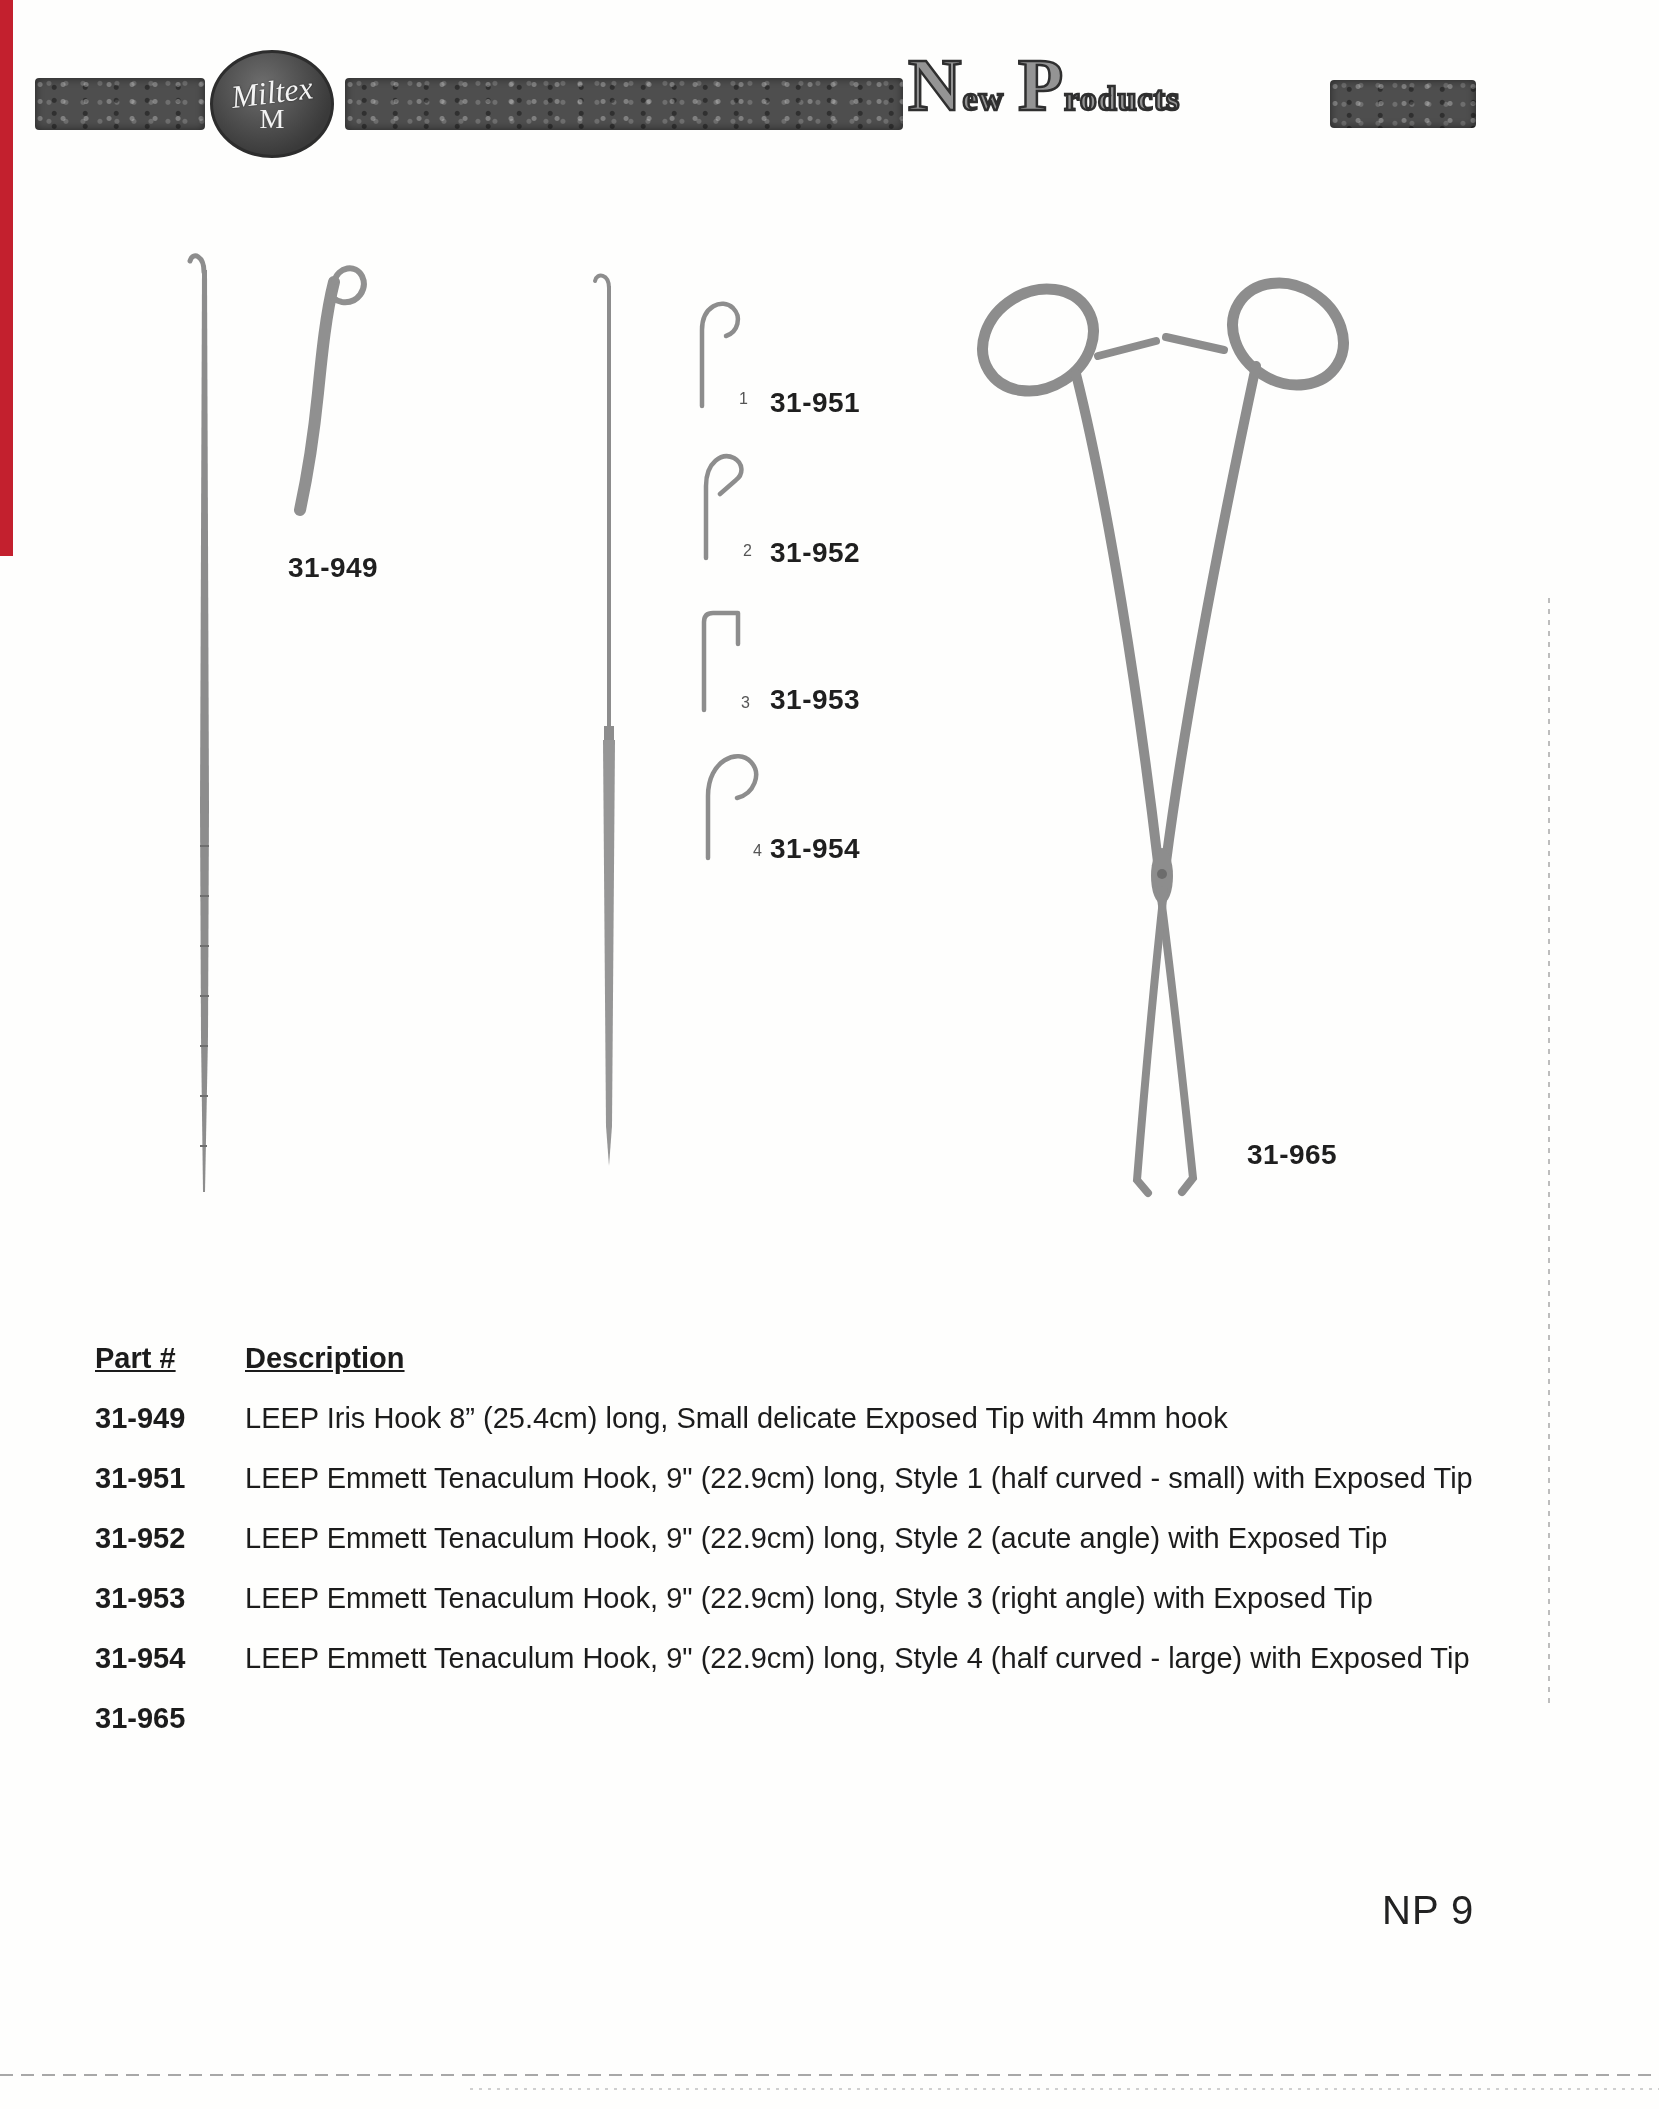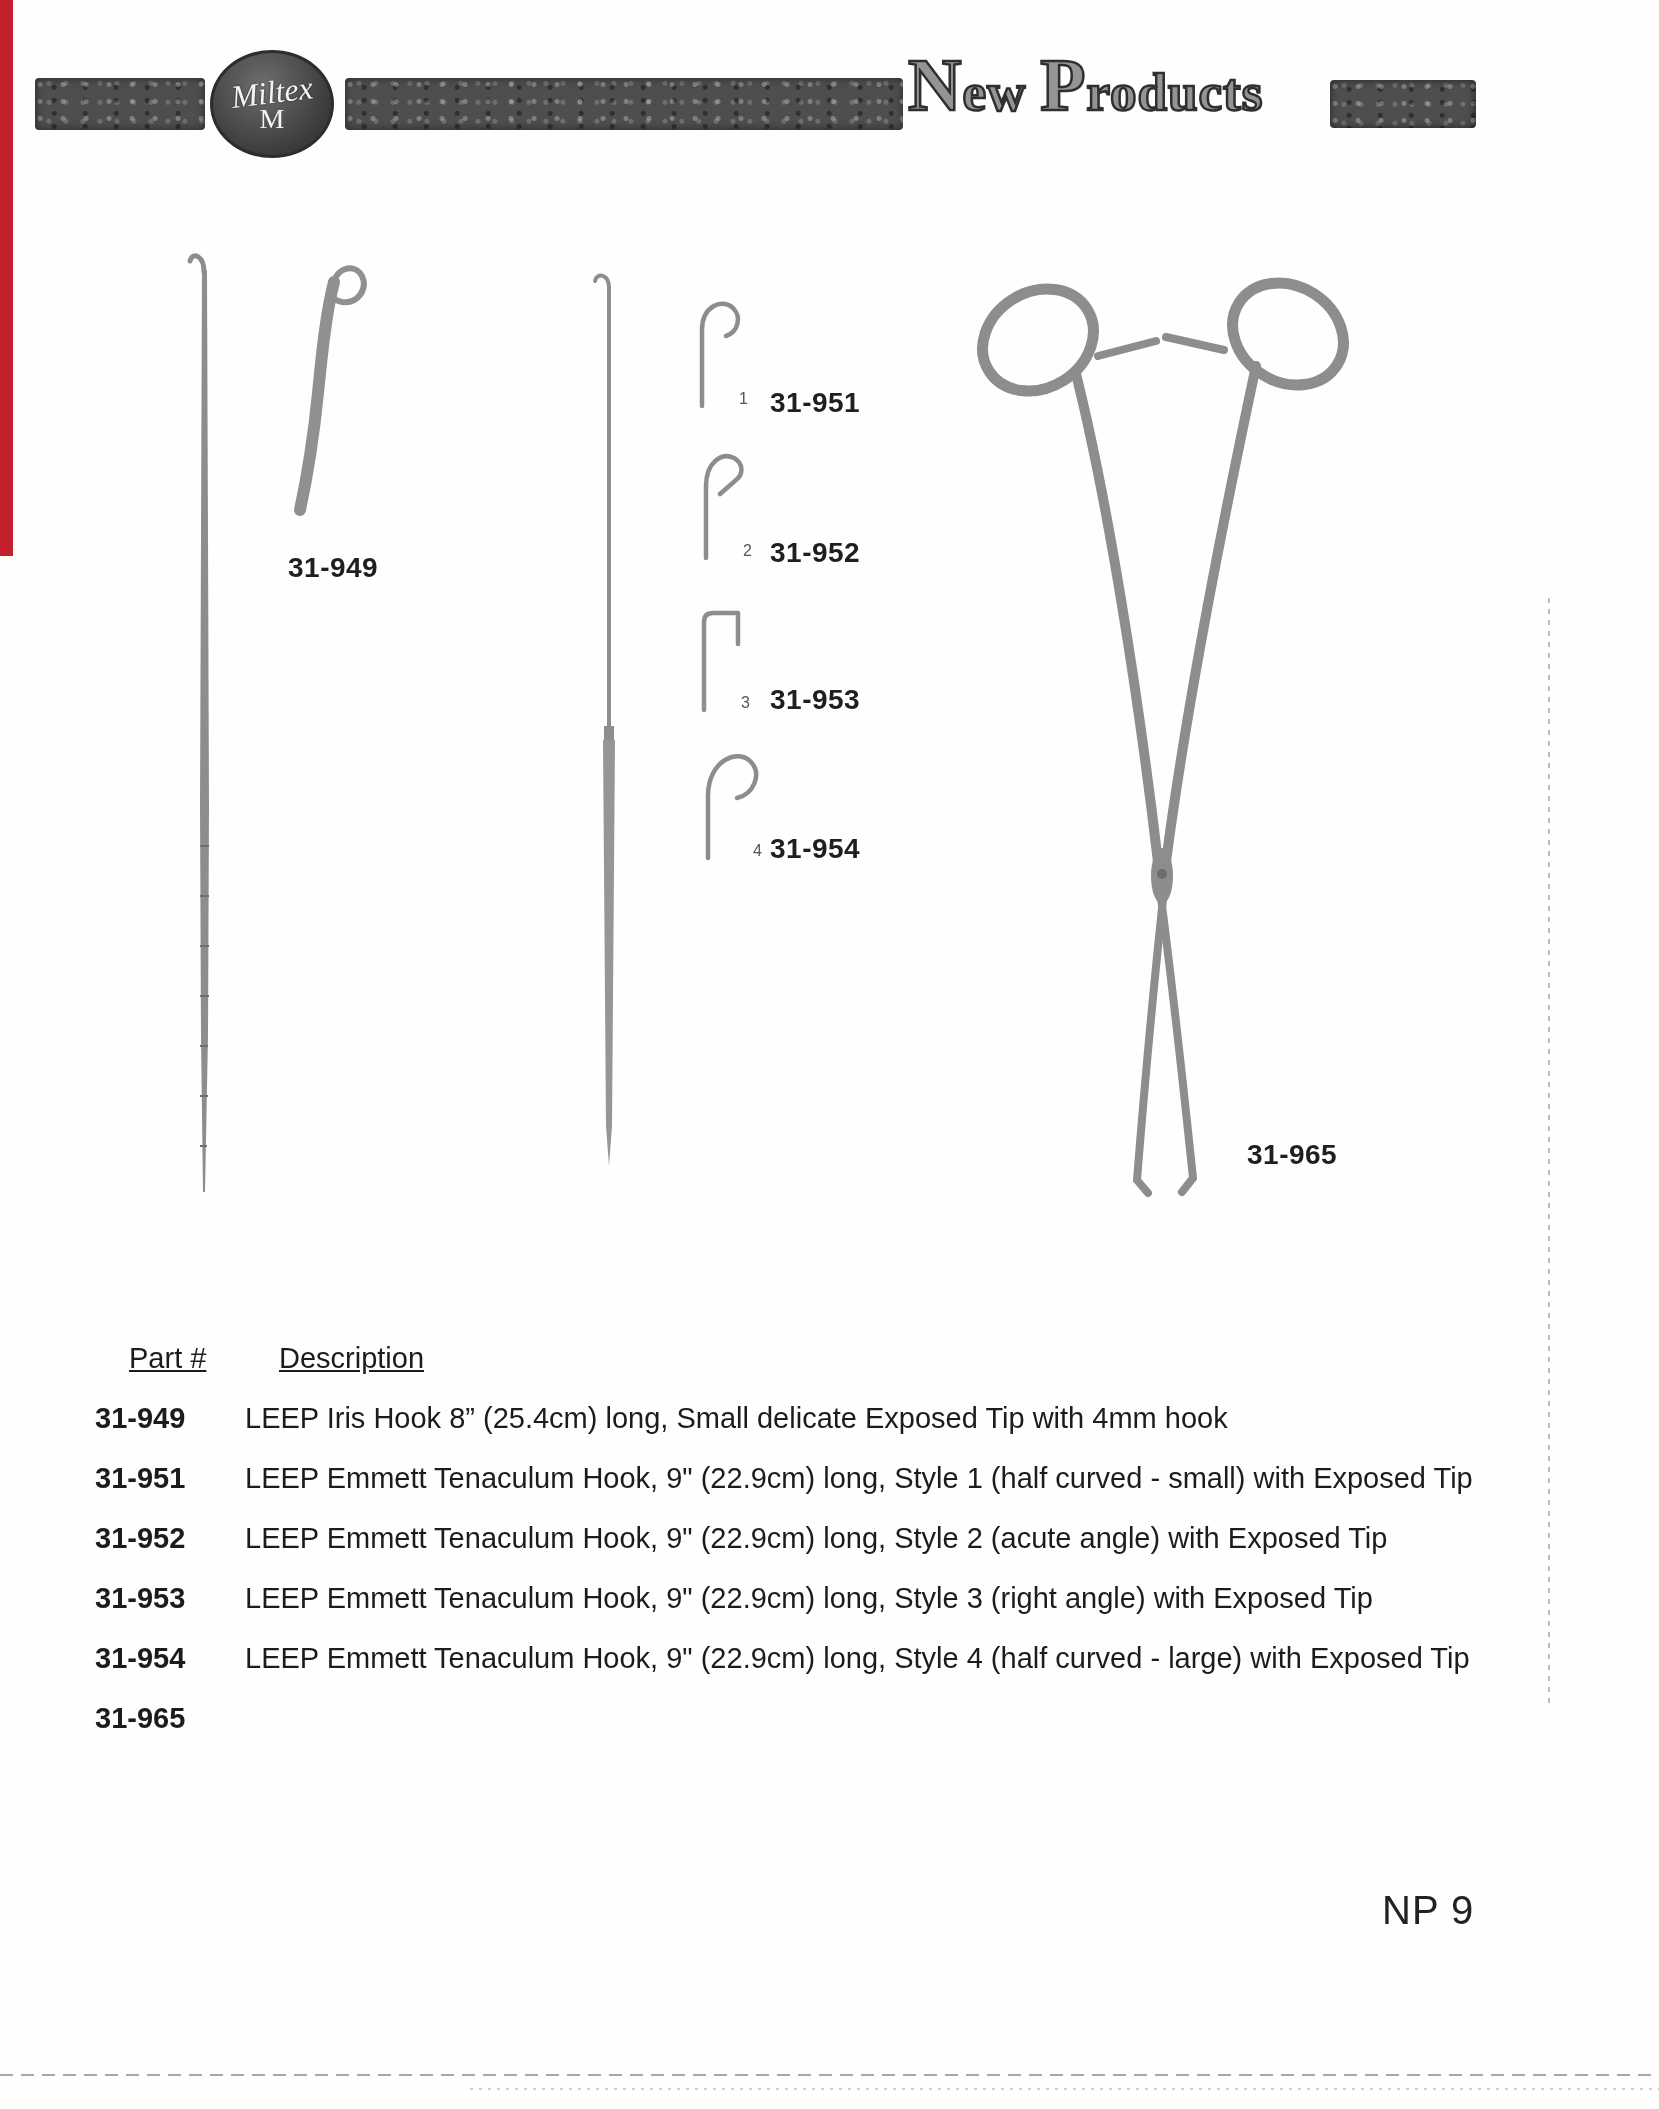--- a/index.html
+++ b/index.html
@@ -65,21 +65,21 @@
     font-family:"Liberation Serif", serif;
     font-weight:700;
     color:#949494;
     -webkit-text-stroke:2.5px #2f2f2f;
     text-shadow:1px 1px 0 rgba(0,0,0,.25);
     letter-spacing:1px;
     white-space:nowrap;
   }
   .title .word { display:inline-flex; align-items:baseline; }
   .title .cap { font-size:74px; line-height:74px; }
-  .title .low { font-size:53px; line-height:53px; }
+  .title .low { font-size:34px; line-height:53px; }
 
   
   .fig { position:absolute; }
   .fig svg { display:block; width:100%; height:100%; }
 
   .fig-label {
     position:absolute;
     font-size:28px; font-weight:bold; color:#1f1f1f;
     letter-spacing:.5px;
     white-space:nowrap;
@@ -93,21 +93,21 @@
   
   .table { position:absolute; left:95px; top:1338px; width:1400px; }
   .trow {
     display:grid;
     grid-template-columns:150px 1245px;
     margin-bottom:20px;
     font-size:29px; line-height:40px;
     color:#1c1c1c;
   }
   .trow .part { font-weight:bold; }
-  .trow .th   { font-weight:normal; text-decoration:underline;margin-left:34px; }
+  .trow .th   { font-weight:bold; text-decoration:underline; }
 
   
   .page-num {
     position:absolute; left:1382px; top:1888px;
     font-size:40px; color:#222; letter-spacing:1px;
   }
 
   .dotted-vline {
     position:absolute; left:1548px; top:598px;
     width:2px; height:1108px;

